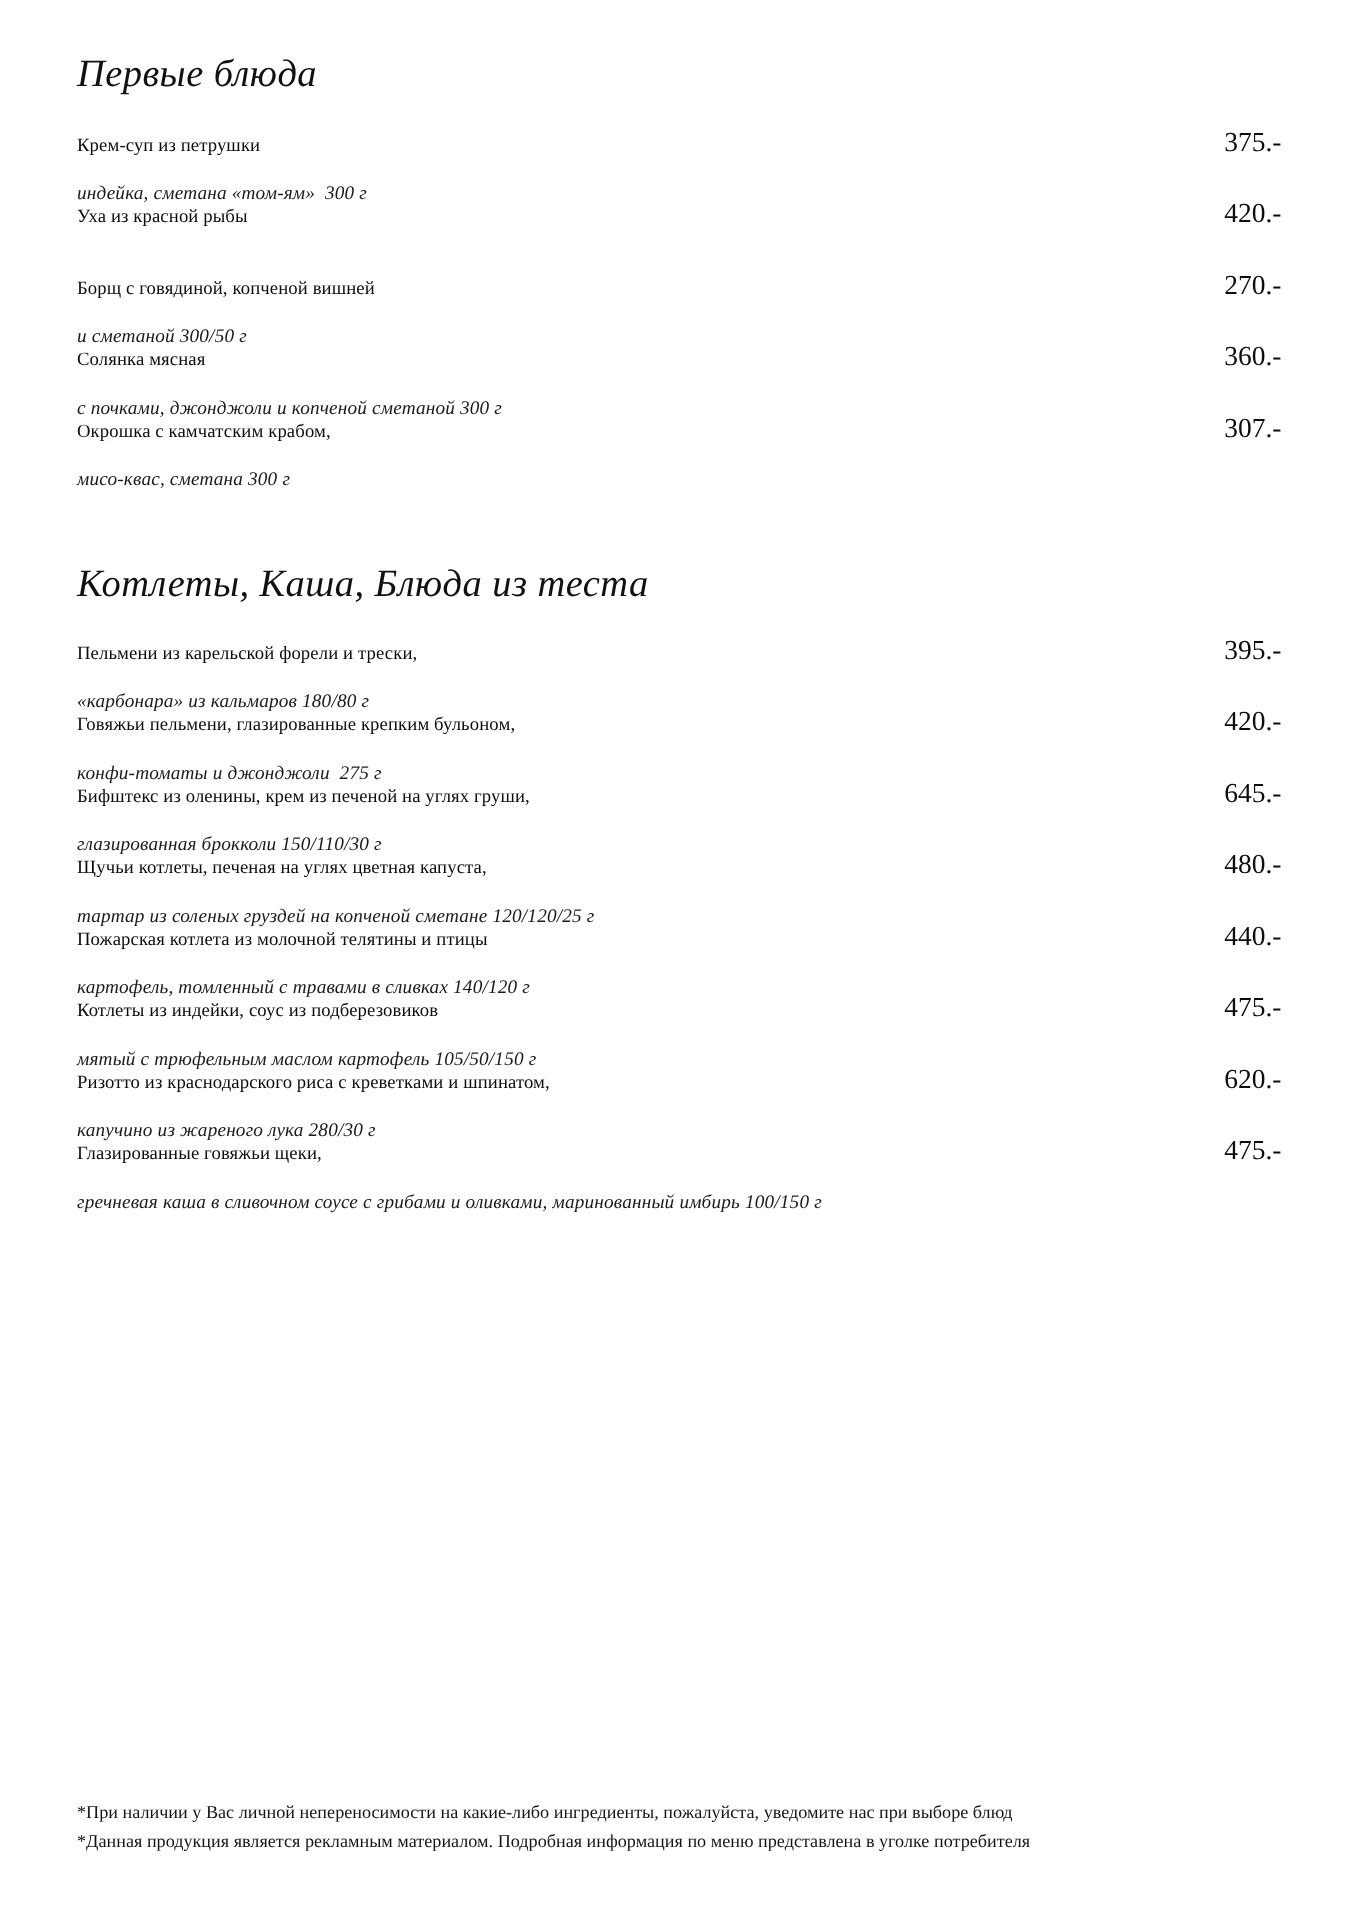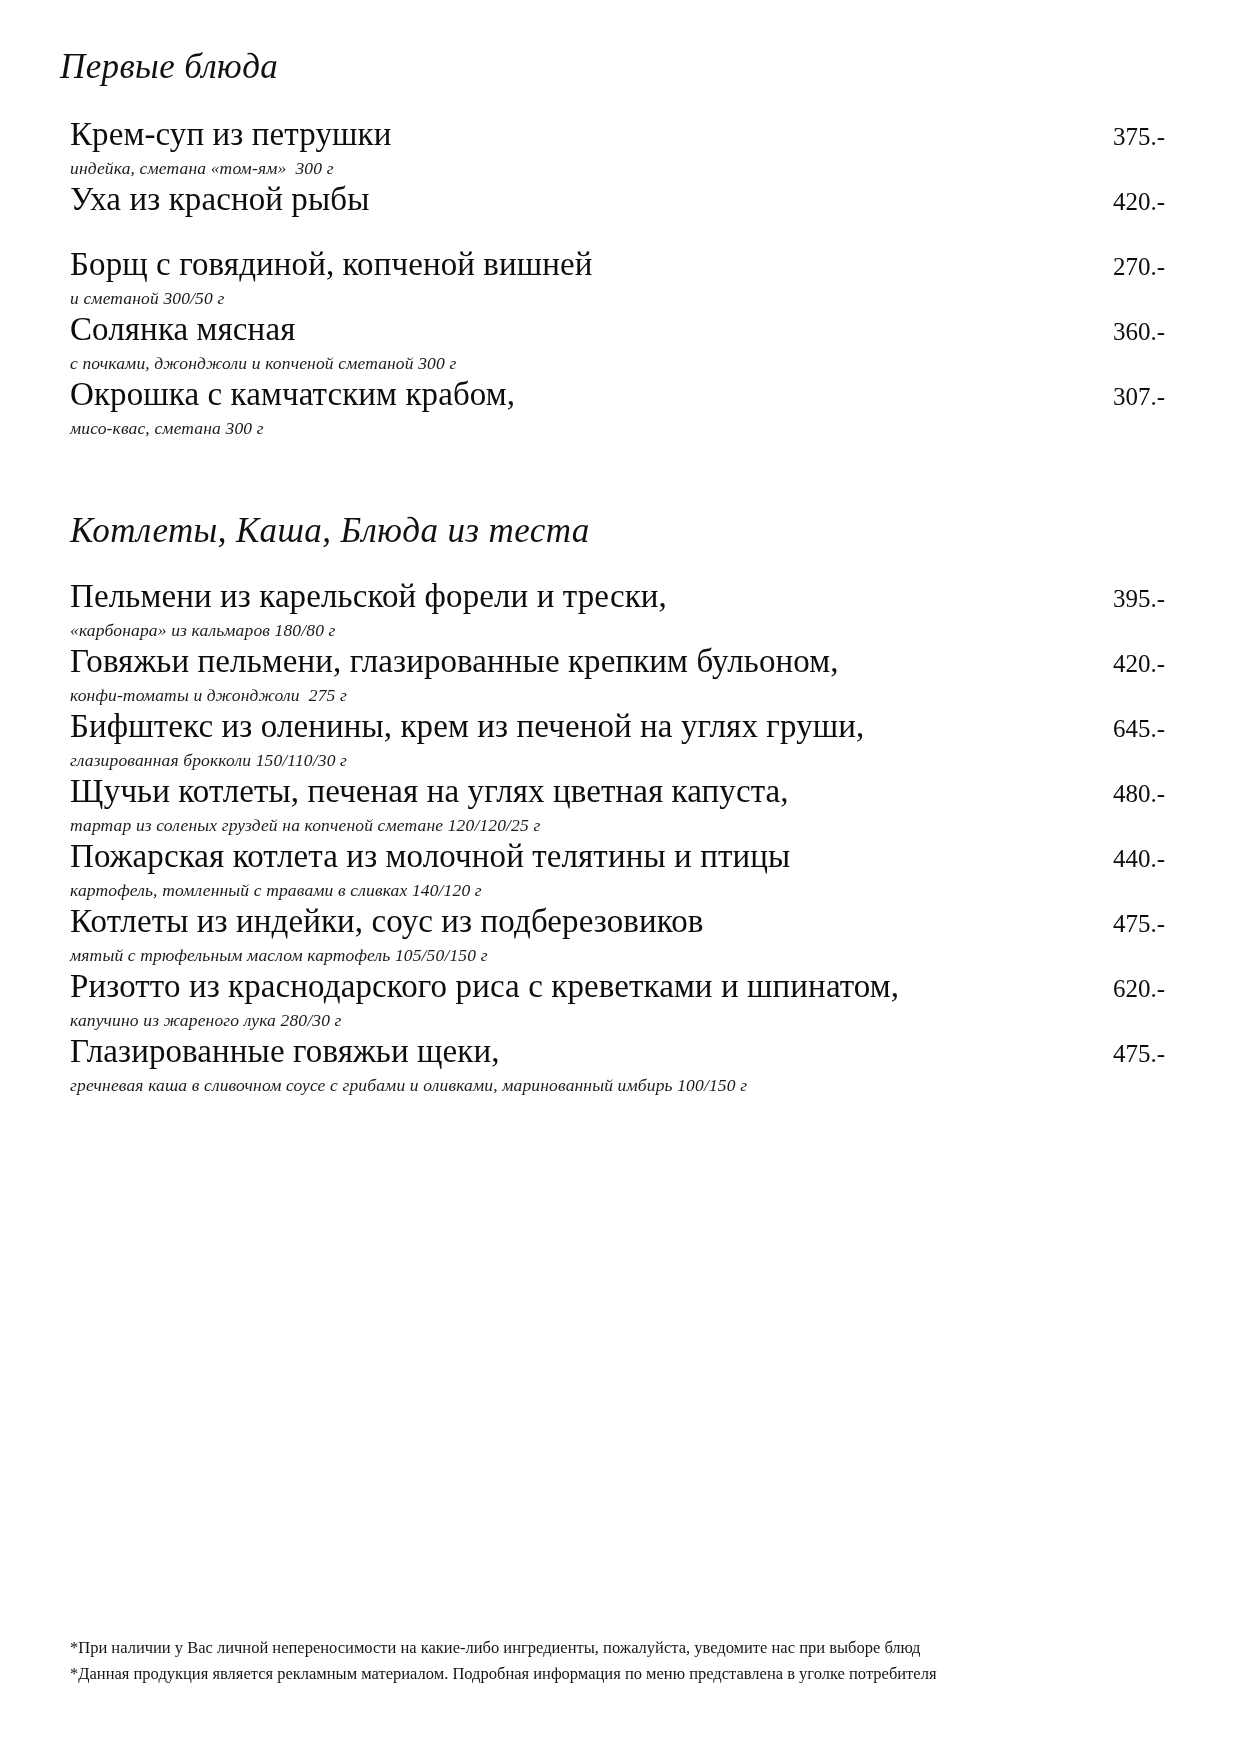--- a/index.html
+++ b/index.html
@@ -46,21 +46,21 @@
     height: 65px;
   }
   .item-head {
     display: flex;
     align-items: baseline;
     justify-content: space-between;
     width: 100%;
   }
   .item-name {
     font-family: "Liberation Serif", "DejaVu Serif", serif;
-    font-size: 33px;
+    font-size: 17px;
     font-weight: 400;
     line-height: 1.15;
     letter-spacing: 0.1px;
     color: #0d0d0d;
     white-space: nowrap;
     flex: 0 1 auto;
     text-align: center;
   }
   .item-price {
     font-family: "Liberation Serif", "DejaVu Serif", serif;
@@ -74,26 +74,26 @@
     margin-left: 24px;
   }
   .item-desc {
     font-family: "Liberation Serif", "DejaVu Serif", serif;
     font-style: italic;
     font-size: 17.5px;
     font-weight: 400;
     line-height: 1.2;
     letter-spacing: 0.15px;
     color: #1a1a1a;
-    margin-top: 4px;
+    margin-top: 20px;
     white-space: pre;
   }
 
   
-  .sec1-title { position: absolute; left: 60px; top: 48px; font-style: italic; }
+  .sec1-title { position: absolute; left: 70px; top: 48px; font-style: italic; }
   .sec1-items { position: absolute; left: 70px; top: 116px; width: 1095px; }
 
   .sec2-title { position: absolute; left: 70px; top: 512px; }
   .sec2-items { position: absolute; left: 70px; top: 578px; width: 1095px; }
 
   
   .footer {
     position: absolute;
     left: 70px;
     top: 1635px;

